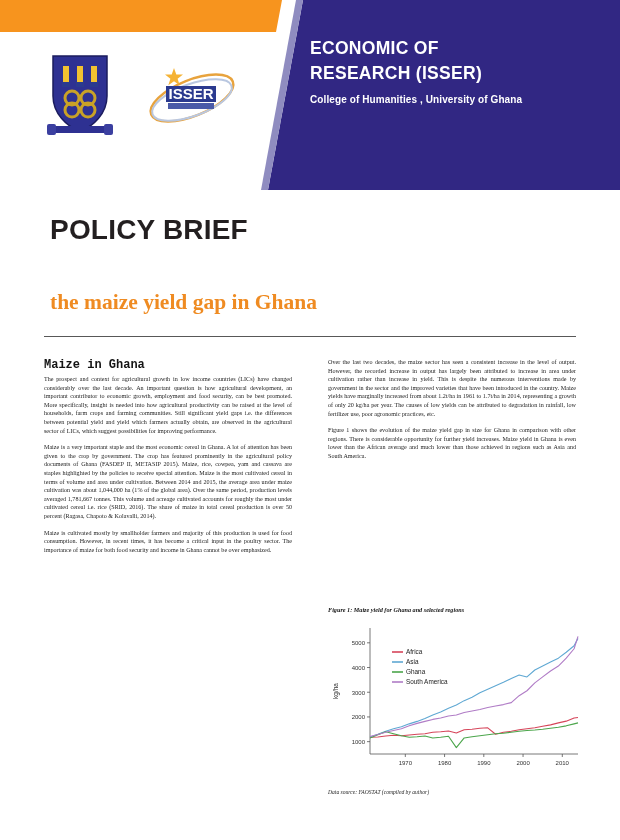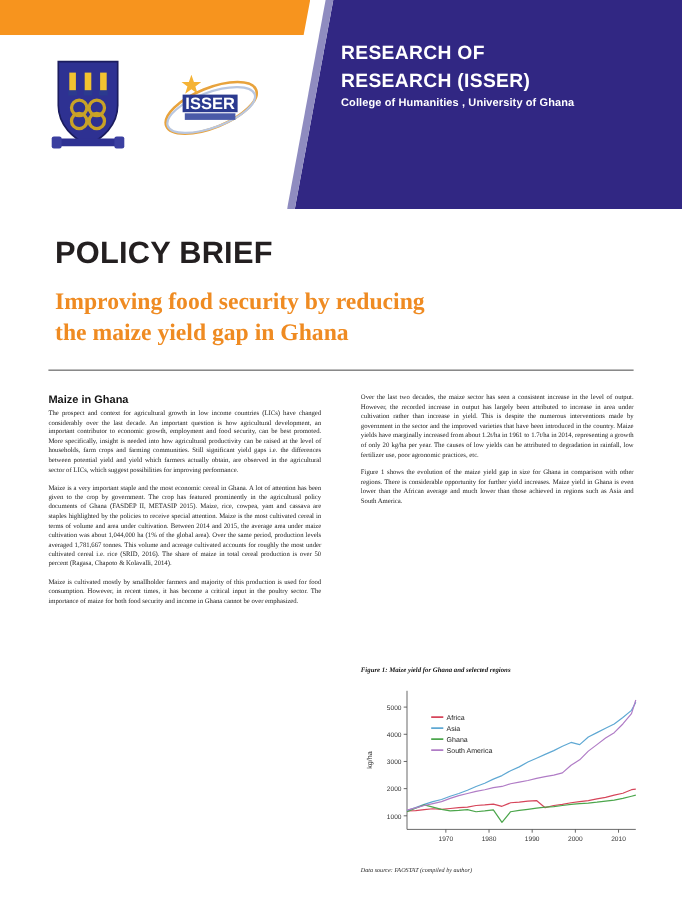--- a/index.html
+++ b/index.html
@@ -72,21 +72,21 @@
     font-size: 17.5px;
     color: #ffffff;
     line-height: 25px;
     letter-spacing: 0.3px;
   }
   .org-sub {
     font-family: "Liberation Sans", sans-serif;
     font-weight: bold;
     font-size: 10px;
     color: #ffffff;
-    margin-top: 2px;
+    margin-top: 8px;
     letter-spacing: 0.1px;
   }
 
   
   .logo-ug {
     position: absolute;
     left: 45px; top: 52px;
     width: 70px; height: 84px;
   }
   .logo-isser {
@@ -127,23 +127,23 @@
   
   .col {
     position: absolute;
     top: 358px;
     width: 248px;
   }
   .col-left  { left: 44px; }
   .col-right { left: 328px; }
 
   .sec-head {
-    font-family: Liberation Sans, sans-serif;
-    font-weight: bold;
-    font-size: 10px;
+    font-family: Liberation Mono, monospace;
+    font-weight: bold;
+    font-size: 12px;
     color: #141414;
     margin: 0 0 3px 0;
   }
   .para {
     font-family: "Liberation Serif", serif;
     font-size: 6.1px;
     line-height: 8.6px;
     text-align: justify;
     color: #1c1c1c;
     margin: 0 0 8px 0;
@@ -205,30 +205,30 @@
   <svg class="logo-isser" viewBox="0 0 100 72">
     <ellipse cx="50" cy="38" rx="44" ry="18" fill="none" stroke="#e8a33d" stroke-width="2.4" transform="rotate(-22 50 38)"></ellipse>
     <ellipse cx="50" cy="40" rx="42" ry="16" fill="none" stroke="#b9c7e0" stroke-width="2" transform="rotate(-20 50 40)"></ellipse>
     <rect x="24" y="26" width="50" height="16" fill="#2b3a8f"></rect>
     <text x="49" y="39" font-family="Liberation Sans, sans-serif" font-size="15" font-weight="bold" fill="#ffffff" text-anchor="middle">ISSER</text>
     <rect x="26" y="43" width="46" height="6" fill="#4a5aa8"></rect>
     <polygon points="32,8 34.3,14.5 41,14.5 35.6,18.7 37.7,25.2 32,21.2 26.3,25.2 28.4,18.7 23,14.5 29.7,14.5" fill="#f5b335"></polygon>
   </svg>
 
   <div class="org-block">
-    <div class="org-line">RESEARCH OF</div>
+    <div class="org-line">ECONOMIC OF</div>
     <div class="org-line">RESEARCH (ISSER)</div>
     <div class="org-sub">College of Humanities , University of Ghana</div>
   </div>
 </div>
 
 <div class="title-area">
   <div class="policy-brief">POLICY BRIEF</div>
   <div class="brief-title">
-    <span>Improving food security by reducing</span><br>
+    <br>
     <span>the maize yield gap in Ghana</span>
   </div>
 </div>
 <div class="title-rule"></div>
 
 <div class="col col-left">
   <h2 class="sec-head">Maize in Ghana</h2>
   <p class="para">The prospect and context for agricultural growth in low income countries (LICs) have changed considerably over the last decade. An important question is how agricultural development, an important contributor to economic growth, employment and food security, can be best promoted. More specifically, insight is needed into how agricultural productivity can be raised at the level of households, farm crops and farming communities. Still significant yield gaps i.e. the differences between potential yield and yield which farmers actually obtain, are observed in the agricultural sector of LICs, which suggest possibilities for improving performance.</p>
   <p class="para">Maize is a very important staple and the most economic cereal in Ghana. A lot of attention has been given to the crop by government. The crop has featured prominently in the agricultural policy documents of Ghana (FASDEP II, METASIP 2015). Maize, rice, cowpea, yam and cassava are staples highlighted by the policies to receive special attention. Maize is the most cultivated cereal in terms of volume and area under cultivation. Between 2014 and 2015, the average area under maize cultivation was about 1,044,000 ha (1% of the global area). Over the same period, production levels averaged 1,781,667 tonnes. This volume and acreage cultivated accounts for roughly the most under cultivated cereal i.e. rice (SRID, 2016). The share of maize in total cereal production is over 50 percent (Ragasa, Chapoto &amp; Kolavalli, 2014).</p>
   <p class="para">Maize is cultivated mostly by smallholder farmers and majority of this production is used for food consumption. However, in recent times, it has become a critical input in the poultry sector. The importance of maize for both food security and income in Ghana cannot be over emphasized.</p>

